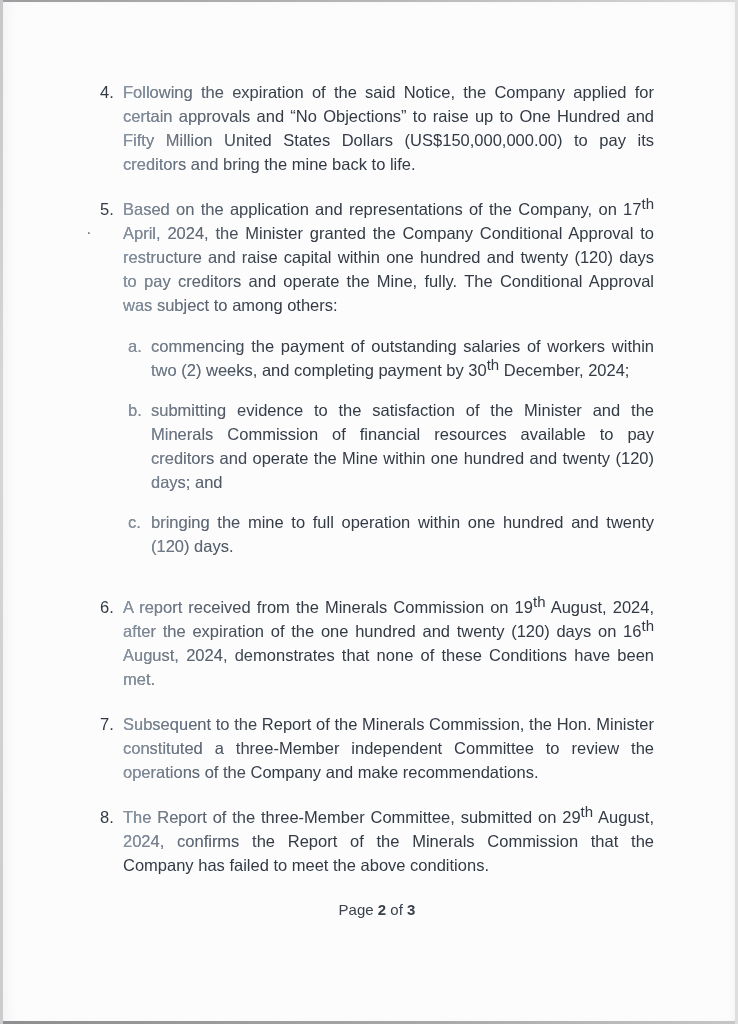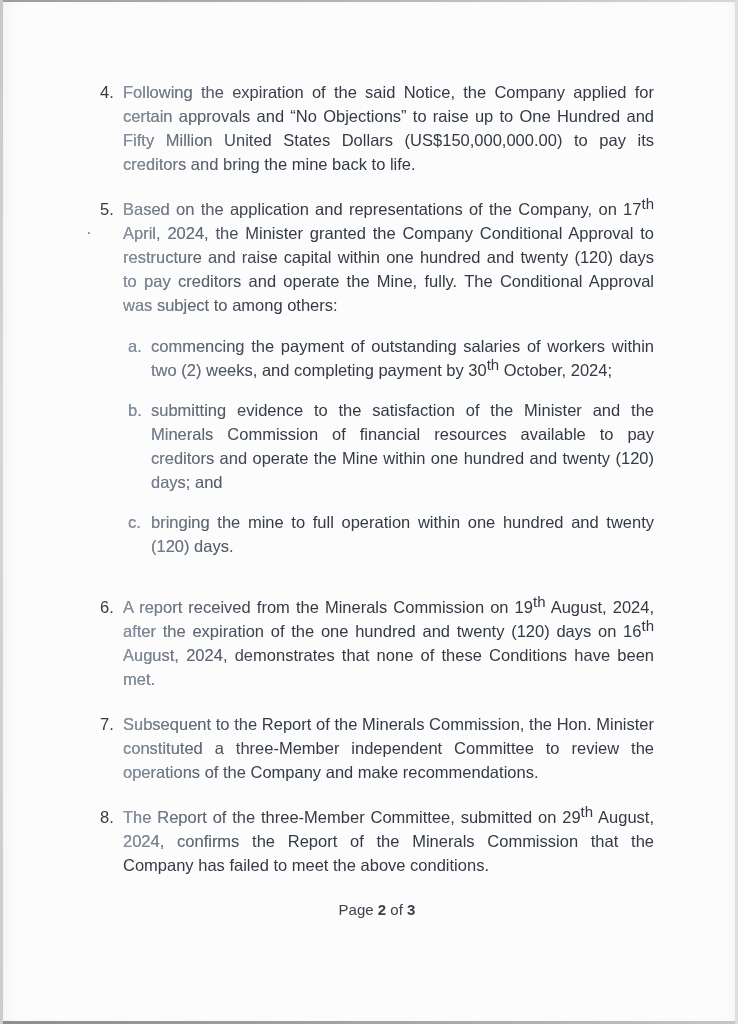--- a/index.html
+++ b/index.html
@@ -83,21 +83,21 @@
     </div>
 
     <div class="item">
       <div class="item-num">5.</div>
       <div class="item-text">
         <div><span>Based on the application and representations of the Company, on 17</span><sup>th</sup><span> April, 2024, the Minister granted the Company Conditional Approval to restructure and raise capital within one hundred and twenty (120) days to pay creditors and operate the Mine, fully. The Conditional Approval was subject to among others:</span></div>
 
         <div class="sublist">
           <div class="subitem">
             <div class="subitem-num">a.</div>
-            <div class="subitem-text"><span>commencing the payment of outstanding salaries of workers within two (2) weeks, and completing payment by 30</span><sup>th</sup><span> October, 2024;</span></div>
+            <div class="subitem-text"><span>commencing the payment of outstanding salaries of workers within two (2) weeks, and completing payment by 30</span><sup>th</sup><span> December, 2024;</span></div>
           </div>
           <div class="subitem">
             <div class="subitem-num">b.</div>
             <div class="subitem-text"><span>submitting evidence to the satisfaction of the Minister and the Minerals Commission of financial resources available to pay creditors and operate the Mine within one hundred and twenty (120) days; and</span></div>
           </div>
           <div class="subitem">
             <div class="subitem-num">c.</div>
             <div class="subitem-text"><span>bringing the mine to full operation within one hundred and twenty (120) days.</span></div>
           </div>
         </div>

